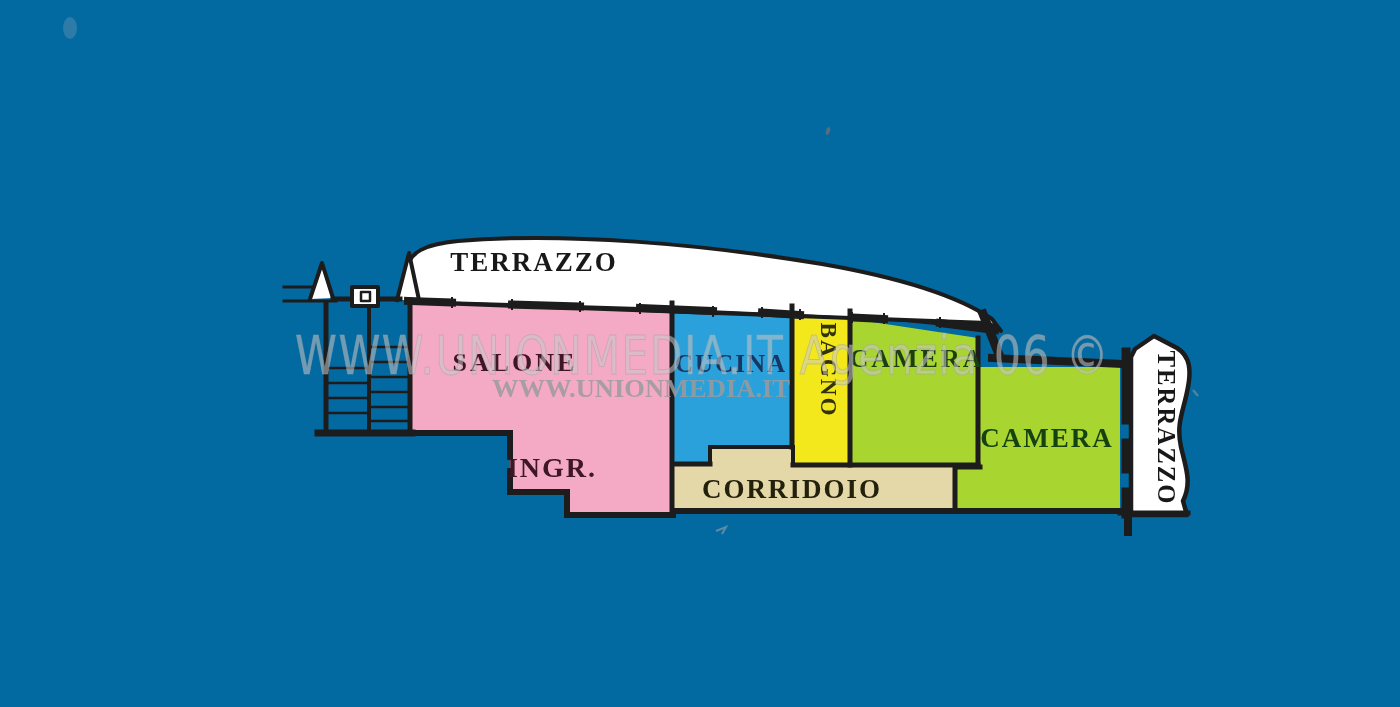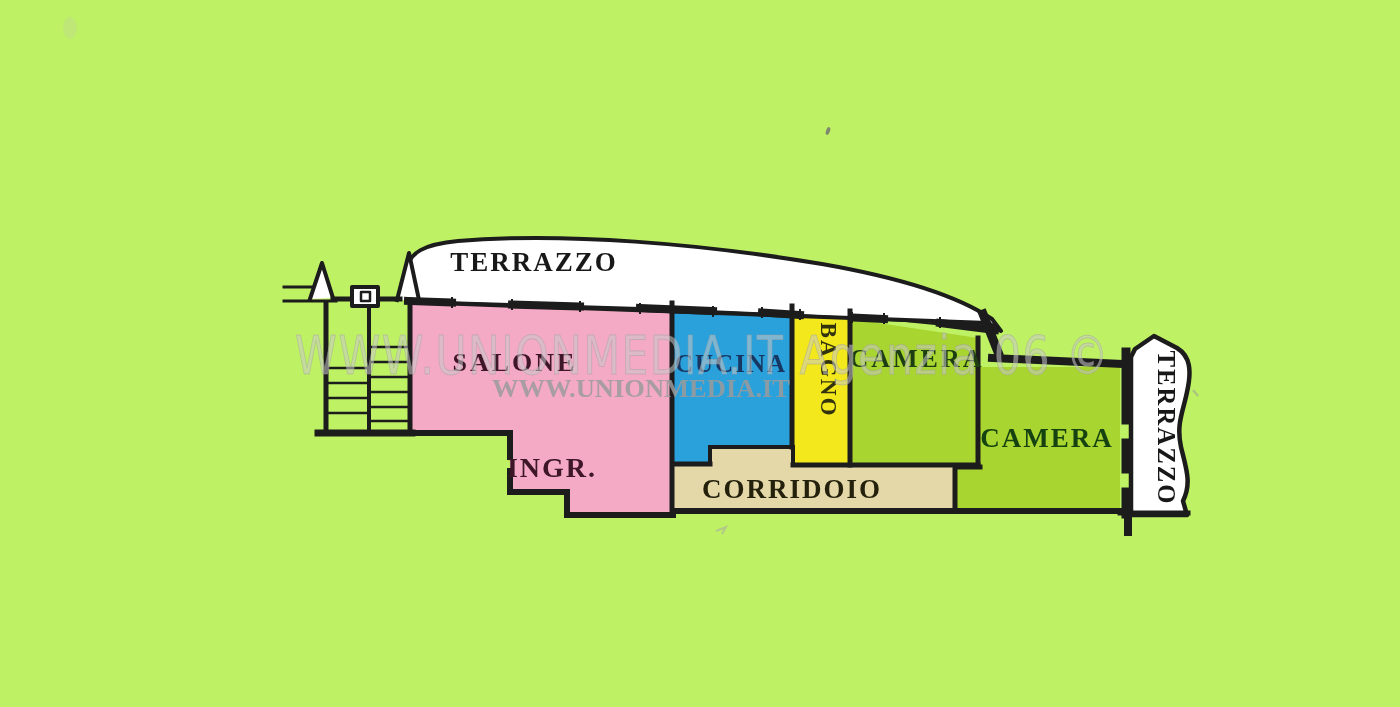--- a/index.html
+++ b/index.html
@@ -1,16 +1,16 @@
 <!DOCTYPE html>
 <html><head>
 <meta charset="utf-8">
 <style>
   html,body{margin:0;padding:0;background:#ffffff;}
-  .stage{position:relative;width:1400px;height:707px;background:#bef264;overflow:hidden;
+  .stage{position:relative;width:1400px;height:707px;background:#0369a1;overflow:hidden;
          font-family:"Liberation Serif","DejaVu Serif",serif;}
   svg{display:block;}
   text{user-select:none;}
   .room-label{font-weight:bold;}
   .wm-large{font-family:"DejaVu Sans","Liberation Sans",sans-serif;letter-spacing:2px;}
   .wm-small{font-family:"Liberation Serif","DejaVu Serif",serif;font-weight:bold;}
 </style>
 </head>
 <body>
 

